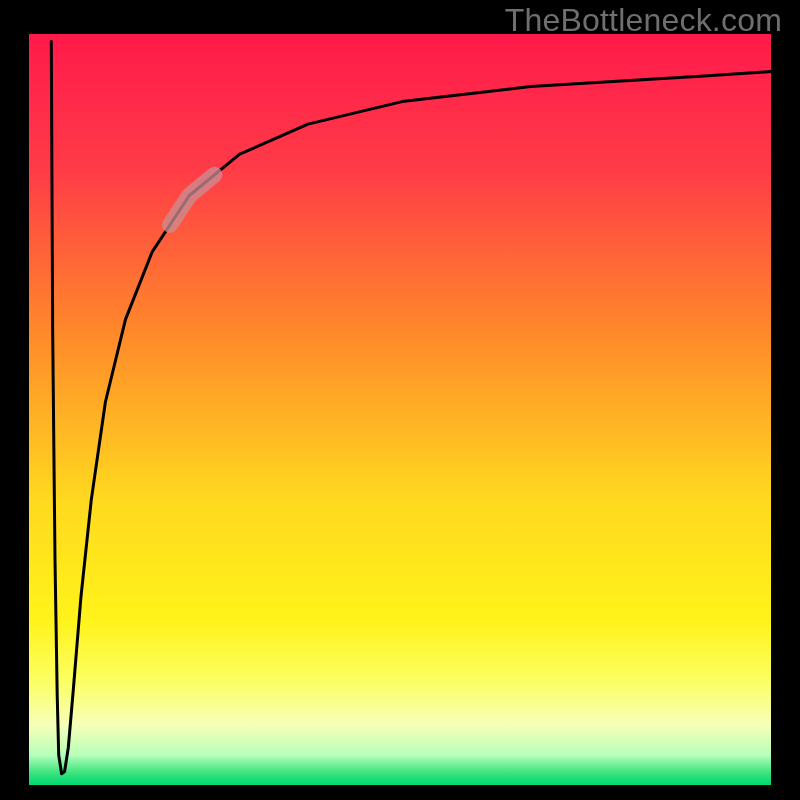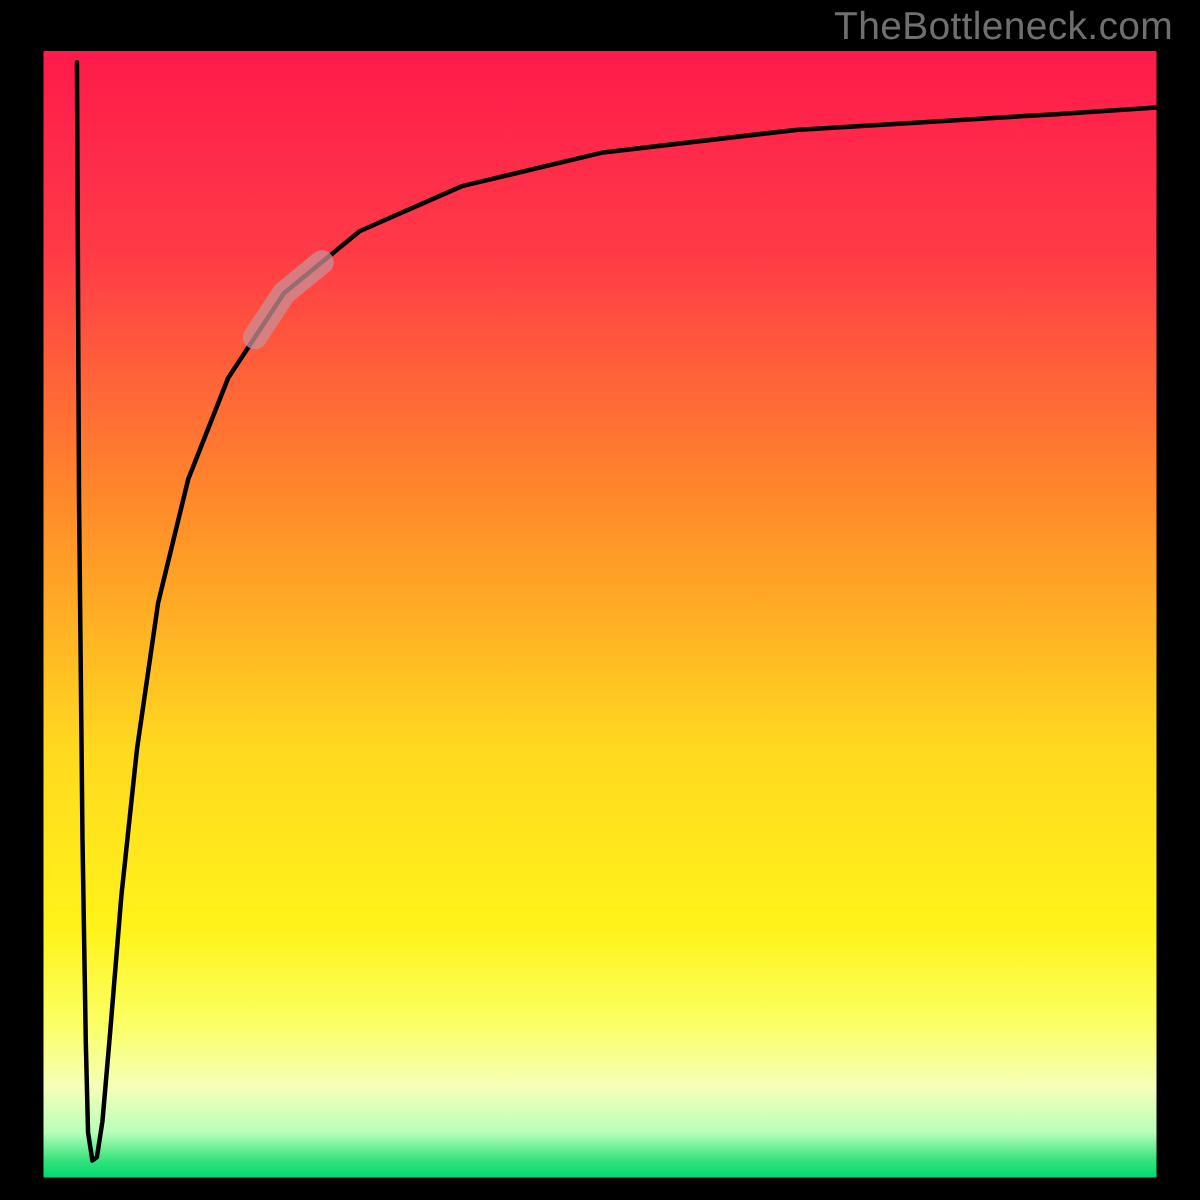--- a/index.html
+++ b/index.html
@@ -13,21 +13,21 @@
   }
   .wrap {
     position: relative;
     width: 800px;
     height: 800px;
   }
   .watermark {
     position: absolute;
     top: 2px;
     right: 18px;
-    font-size: 26px;
+    font-size: 32px;
     font-weight: 500;
     color: #6f6f6f;
     letter-spacing: 0.2px;
   }
   svg {
     display: block;
   }
 </style>
 </head>
 <body>

